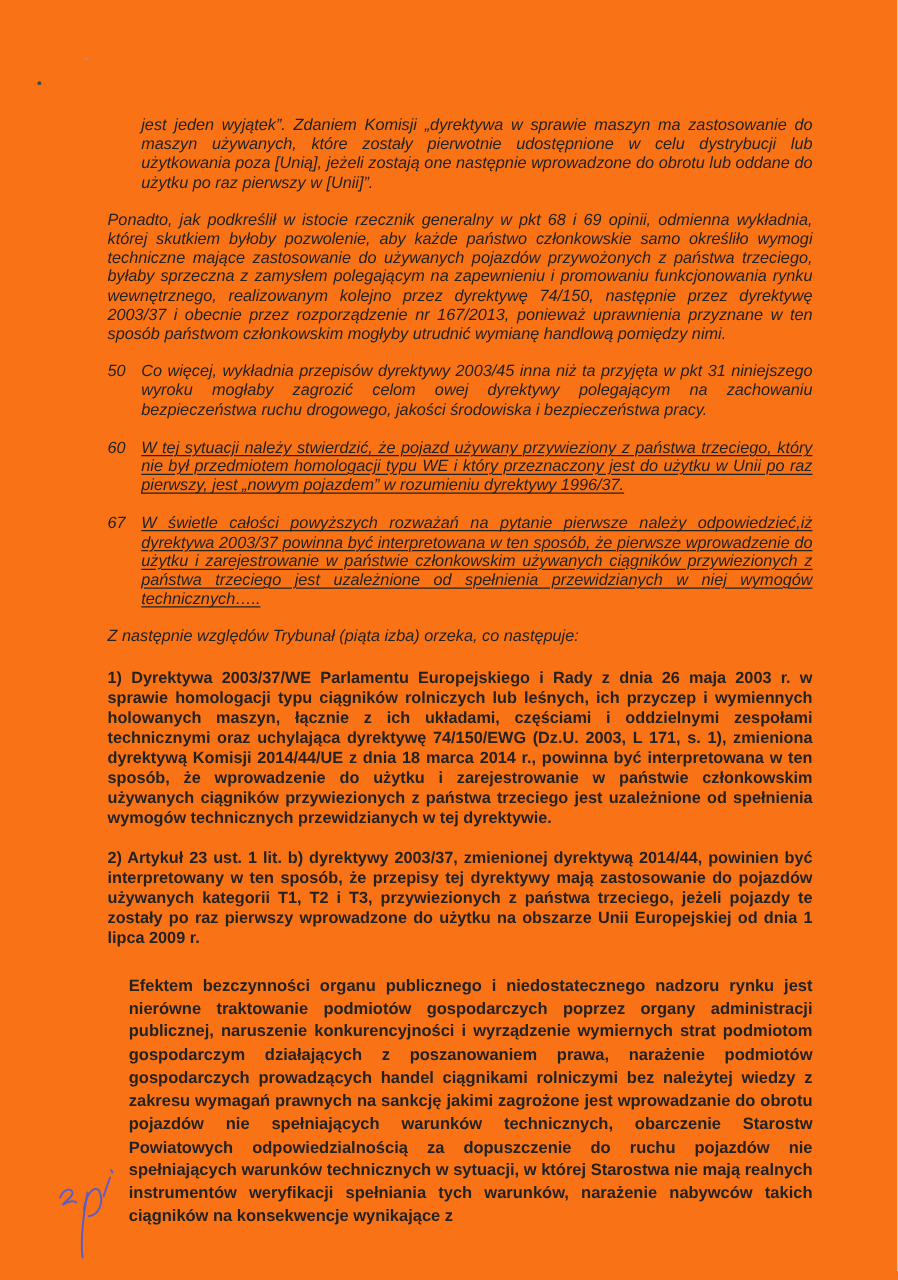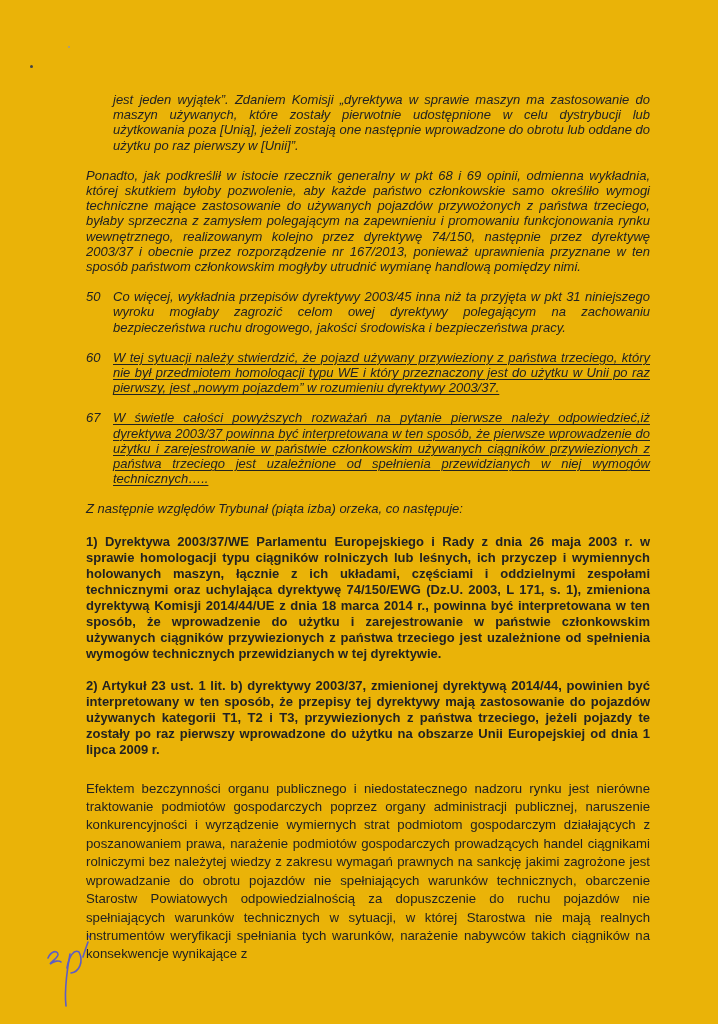--- a/index.html
+++ b/index.html
@@ -4,21 +4,21 @@
 <style>
   html, body {
     margin: 0;
     padding: 0;
     background: #ffffff;
   }
   .page {
     position: relative;
     width: 718px;
     height: 1024px;
-    background: #eab308;
+    background: #f97316;
     font-family: "Liberation Sans", sans-serif;
     color: #222222;
     overflow: hidden;
   }
   .content {
     position: absolute;
     left: 86px;
     top: 92px;
     width: 564px;
   }
@@ -59,25 +59,25 @@
   }
   .ruling-point {
     font-weight: bold;
     font-size: 13px;
     line-height: 16px;
     text-align: justify;
     margin: 0 0 16px 0;
   }
   .closing {
     font-style: normal;
-    font-weight: normal;
+    font-weight: bold;
     font-size: 13.2px;
     line-height: 18.4px;
     text-align: justify;
-    margin: 22px 0 0 0;
+    margin: 22px 0 0 17px;
   }
   .speck {
     position: absolute;
     background: #444;
     border-radius: 50%;
   }
   .speck.s1 { left: 30px; top: 65px; width: 3px; height: 3px; }
   .speck.s2 { left: 68px; top: 46px; width: 2px; height: 2px; background: #9a9a9a; }
   .signature {
     position: absolute;
@@ -103,21 +103,21 @@
       <span class="ptext">Ponadto, jak podkreślił w istocie rzecznik generalny w pkt 68 i 69 opinii, odmienna wykładnia, której skutkiem byłoby pozwolenie, aby każde państwo członkowskie samo określiło wymogi techniczne mające zastosowanie do używanych pojazdów przywożonych z państwa trzeciego, byłaby sprzeczna z zamysłem polegającym na zapewnieniu i promowaniu funkcjonowania rynku wewnętrznego, realizowanym kolejno przez dyrektywę 74/150, następnie przez dyrektywę 2003/37 i obecnie przez rozporządzenie nr 167/2013, ponieważ uprawnienia przyznane w ten sposób państwom członkowskim mogłyby utrudnić wymianę handlową pomiędzy nimi.</span>
     </div>
 
     <div class="num-para">
       <span class="pnum">50</span>
       <span class="ptext">Co więcej, wykładnia przepisów dyrektywy 2003/45 inna niż ta przyjęta w pkt 31 niniejszego wyroku mogłaby zagrozić celom owej dyrektywy polegającym na zachowaniu bezpieczeństwa ruchu drogowego, jakości środowiska i bezpieczeństwa pracy.</span>
     </div>
 
     <div class="num-para underlined">
       <span class="pnum">60</span>
-      <span class="ptext">W tej sytuacji należy stwierdzić, że pojazd używany przywieziony z państwa trzeciego, który nie był przedmiotem homologacji typu WE i który przeznaczony jest do użytku w Unii po raz pierwszy, jest „nowym pojazdem” w rozumieniu dyrektywy 2003/37.</span>
+      <span class="ptext">W tej sytuacji należy stwierdzić, że pojazd używany przywieziony z państwa trzeciego, który nie był przedmiotem homologacji typu WE i który przeznaczony jest do użytku w Unii po raz pierwszy, jest „nowym pojazdem” w rozumieniu dyrektywy 1996/37.</span>
     </div>
 
     <div class="num-para underlined">
       <span class="pnum">67</span>
       <span class="ptext">W świetle całości powyższych rozważań na pytanie pierwsze należy odpowiedzieć,iż dyrektywa 2003/37 powinna być interpretowana w ten sposób, że pierwsze wprowadzenie do użytku i zarejestrowanie w państwie członkowskim używanych ciągników przywiezionych z państwa trzeciego jest uzależnione od spełnienia przewidzianych w niej wymogów technicznych…..</span>
     </div>
 
     <p class="ruling-intro">Z następnie względów Trybunał (piąta izba) orzeka, co następuje:</p>
 
     <p class="ruling-point">1) Dyrektywa 2003/37/WE Parlamentu Europejskiego i Rady z dnia 26 maja 2003 r. w sprawie homologacji typu ciągników rolniczych lub leśnych, ich przyczep i wymiennych holowanych maszyn, łącznie z ich układami, częściami i oddzielnymi zespołami technicznymi oraz uchylająca dyrektywę 74/150/EWG (Dz.U. 2003, L 171, s. 1), zmieniona dyrektywą Komisji 2014/44/UE z dnia 18 marca 2014 r., powinna być interpretowana w ten sposób, że wprowadzenie do użytku i zarejestrowanie w państwie członkowskim używanych ciągników przywiezionych z państwa trzeciego jest uzależnione od spełnienia wymogów technicznych przewidzianych w tej dyrektywie.</p>

